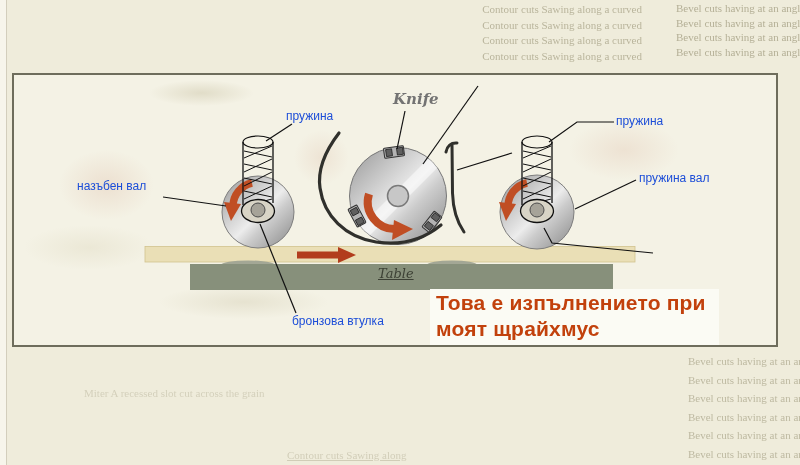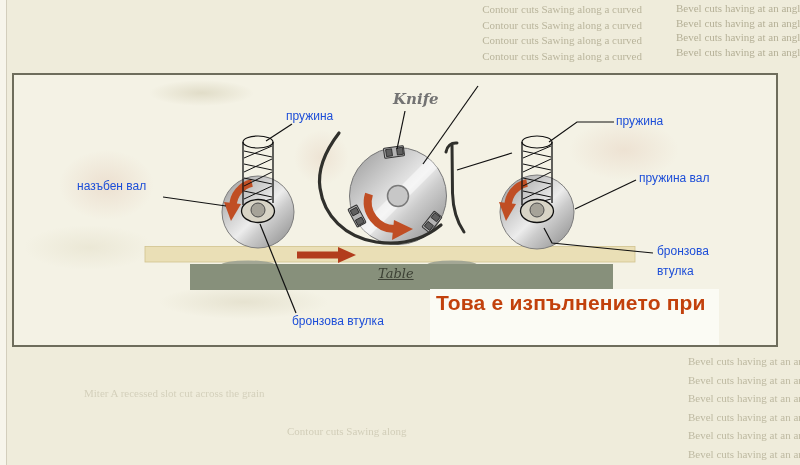--- a/index.html
+++ b/index.html
@@ -6,21 +6,21 @@
   .page{position:relative;width:800px;height:465px;overflow:hidden;
         font-family:"Liberation Sans",sans-serif;}
   
   .bleed{position:absolute;font-family:"Liberation Serif",serif;font-size:11px;
          color:#8d8768;filter:blur(0.6px);}
   .bleed div{white-space:nowrap;overflow:hidden;}
   .bleed-tc{left:420px;top:2px;width:222px;text-align:right;opacity:.55;line-height:15.5px;}
   .bleed-tr{left:676px;top:1px;width:124px;opacity:.6;line-height:14.5px;}
   .bleed-br{left:688px;top:352px;width:112px;opacity:.5;line-height:18.5px;}
   .bleed-bl{left:78px;top:386px;width:290px;opacity:.28;line-height:14px;margin-left:6px;}
-  .bleed-bc{left:287px;top:424px;width:120px;opacity:.3;line-height:14px;}
+  .bleed-bc{left:287px;top:448px;width:120px;opacity:.3;line-height:14px;text-decoration:underline;}
   
   .edge-strip{position:absolute;left:0;top:0;width:6px;height:465px;
               background:#f7f5eb;border-right:1px solid #d3cebc;}
   .panel{position:absolute;left:12px;top:73px;width:766px;height:274px;
          box-sizing:border-box;border:2px solid #6e6d5c;}
   .ghost{position:absolute;border-radius:50%;pointer-events:none;}
   .overlay{position:absolute;left:0;top:0;width:800px;height:465px;pointer-events:none;}
   
   .lbl{position:absolute;font-size:12px;font-weight:normal;color:#1d4ed8;white-space:nowrap;}
   .hand{position:absolute;font-family:"DejaVu Serif",serif;font-style:italic;
@@ -163,23 +163,20 @@
     </g>
   </svg>
 
   <div class="hand knife-lbl">Knife</div>
   <div class="hand table-lbl">Table</div>
   <div class="lbl spring-l">пружина</div>
   <div class="lbl spring-r">пружина</div>
   <div class="lbl serrated">назъбен вал</div>
   <div class="lbl smooth">пружина вал</div>
   <div class="lbl bush-l">бронзова втулка</div>
-  <div class="lbl bush-r">
-    <div>бронзова</div>
-    <div>втулка</div>
-  </div>
 
   <div class="caption-patch"></div>
   <div class="caption">
     <div>Това е изпълнението при</div>
+    <div>моят щрайхмус</div>
   </div>
 
 </div>
 
 </body></html>

